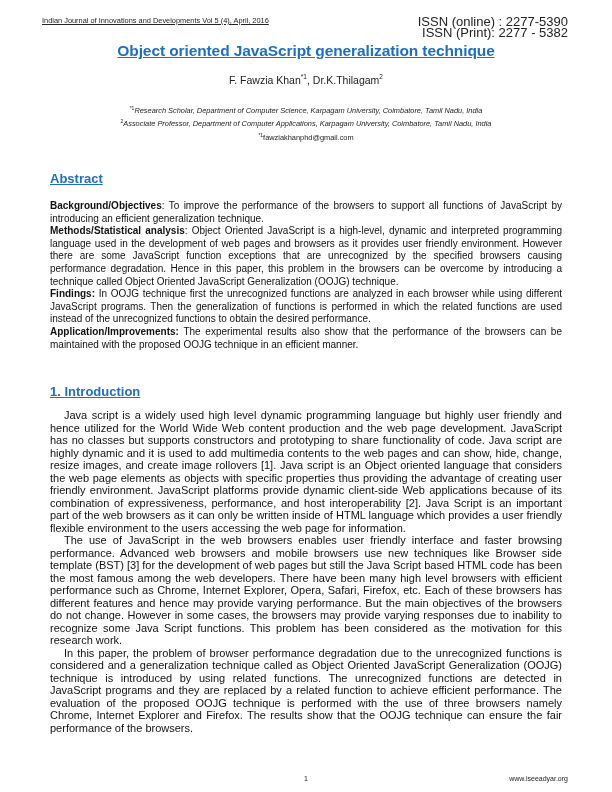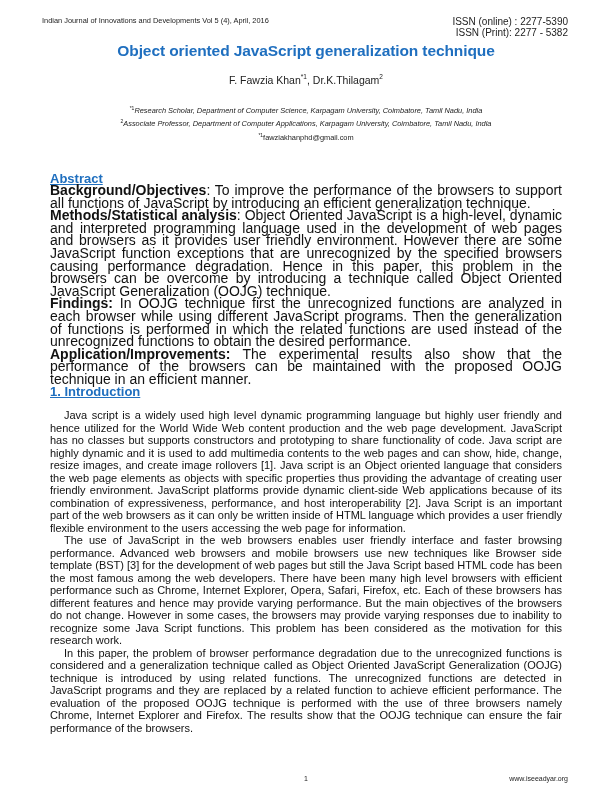--- a/index.html
+++ b/index.html
@@ -1,34 +1,34 @@
 <!DOCTYPE html>
 <html><head>
 <meta charset="utf-8">
 <style>
   html, body { margin: 0; padding: 0; background: #ffffff; }
   body {
     width: 612px; height: 792px; position: relative; overflow: hidden;
     font-family: "Liberation Sans", sans-serif; color: #111;
   }
-  .hdr-left { position: absolute; left: 42px; top: 16px; font-size: 7.4px; color: #222; }
-  .hdr-right { position: absolute; right: 44px; top: 16px; font-size: 10px; color: #222; text-align: right; line-height: 11px; }
+  .hdr-left { position: absolute; left: 42px; top: 16px; font-size: 7.4px; color: #222; text-decoration: underline; }
+  .hdr-right { position: absolute; right: 44px; top: 16px; font-size: 13px; color: #222; text-align: right; line-height: 11px; }
   .title {
     position: absolute; left: 0; right: 0; top: 42px; text-align: center;
-    font-size: 15.5px; font-weight: bold; color: #1f6fbf; letter-spacing: -0.1px;
+    font-size: 15.5px; font-weight: bold; color: #1f6fbf; letter-spacing: -0.1px; text-decoration: underline;
   }
   .authors { position: absolute; left: 0; right: 0; top: 73px; text-align: center; font-size: 10.5px; color: #222; }
   .authors sup { font-size: 6.5px; }
   .affil { position: absolute; left: 0; right: 0; top: 103px; text-align: center; font-size: 7.4px; line-height: 11px; color: #222; }
   .affil .it { font-style: italic; }
   .affil sup { font-size: 5px; }
   .section-h { position: absolute; left: 50px; font-size: 13px; font-weight: bold; color: #1f6fbf; text-decoration: underline; }
   .abs-body {
-    position: absolute; left: 50px; width: 512px; top: 184px;
-    font-size: 14px; line-height: 12.6px; text-align: justify; color: #111;
+    position: absolute; left: 50px; width: 512px; top: 200px;
+    font-size: 10px; line-height: 12.6px; text-align: justify; color: #111;
   }
   .abs-body p { margin: 0; }
   .abs-body b { font-weight: bold; }
   .intro-body {
     position: absolute; left: 50px; width: 512px; top: 409px;
     font-size: 11px; line-height: 12.5px; text-align: justify; color: #111;
   }
   .intro-body p { margin: 0; text-indent: 14px; }
   .footer-page { position: absolute; left: 0; right: 0; top: 775px; text-align: center; font-size: 7px; color: #222; }
   .footer-url { position: absolute; right: 44px; top: 775px; font-size: 7px; color: #222; }

